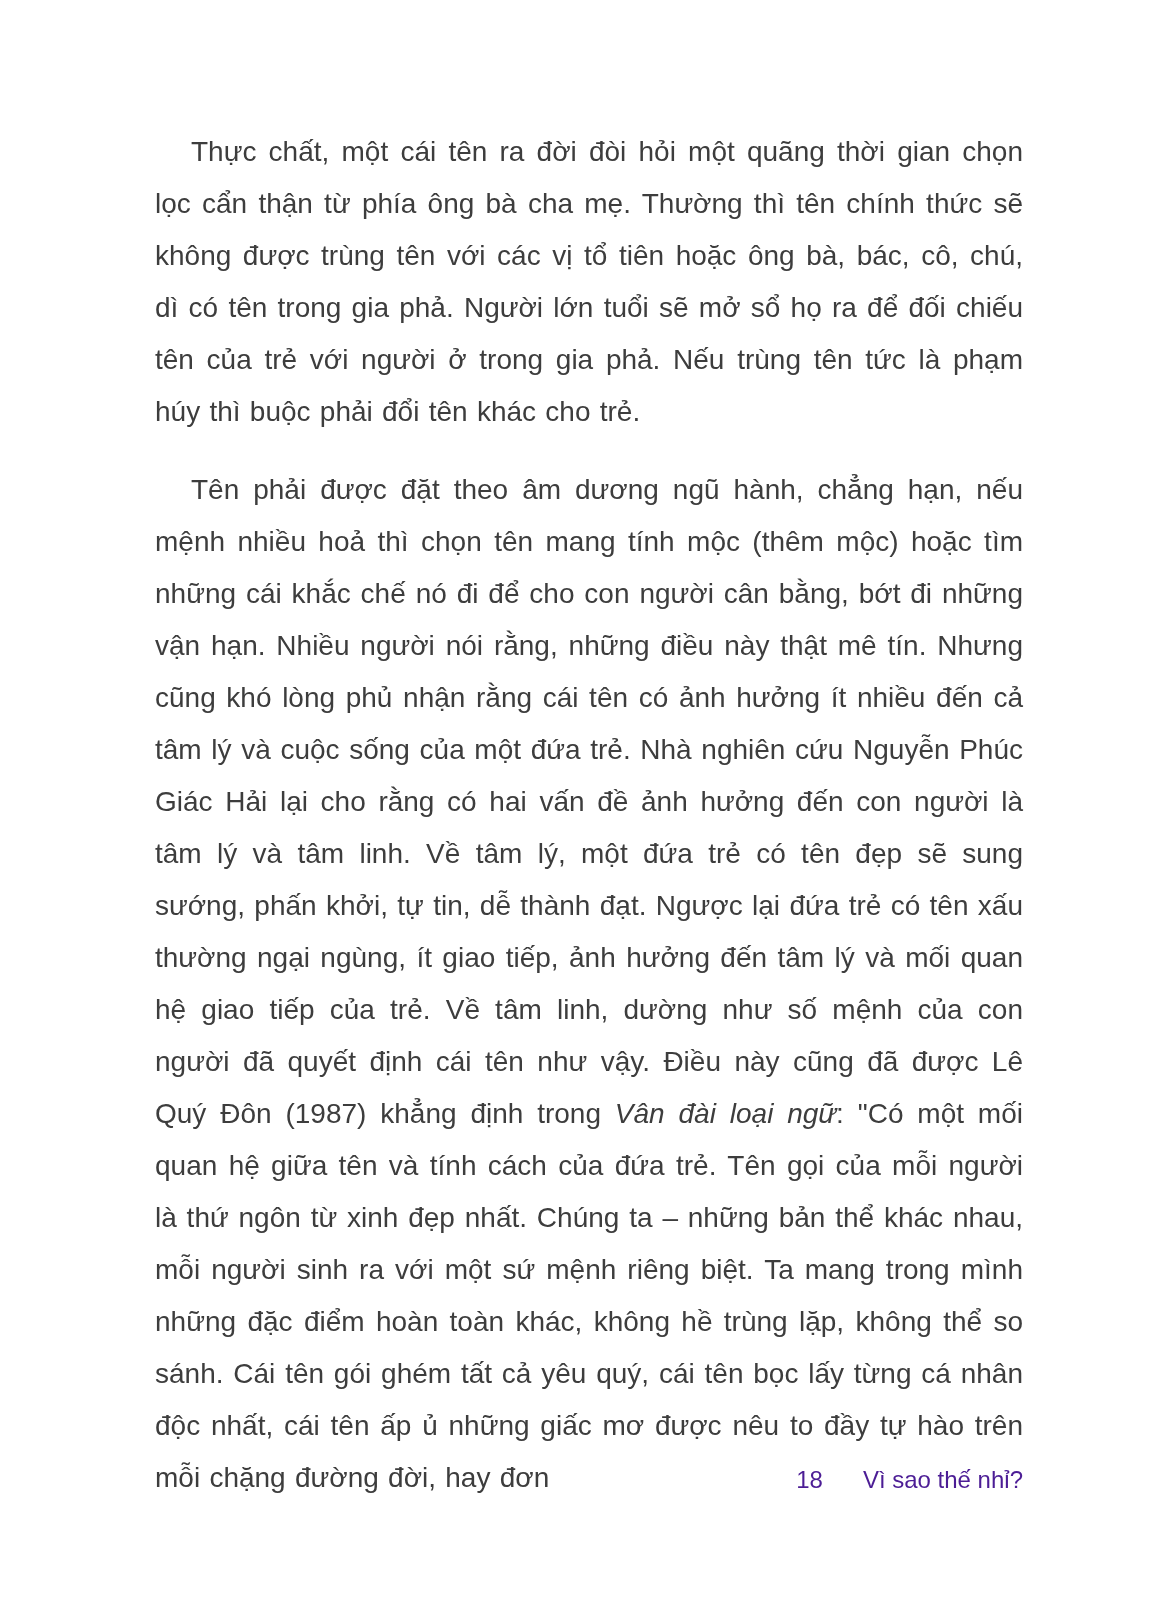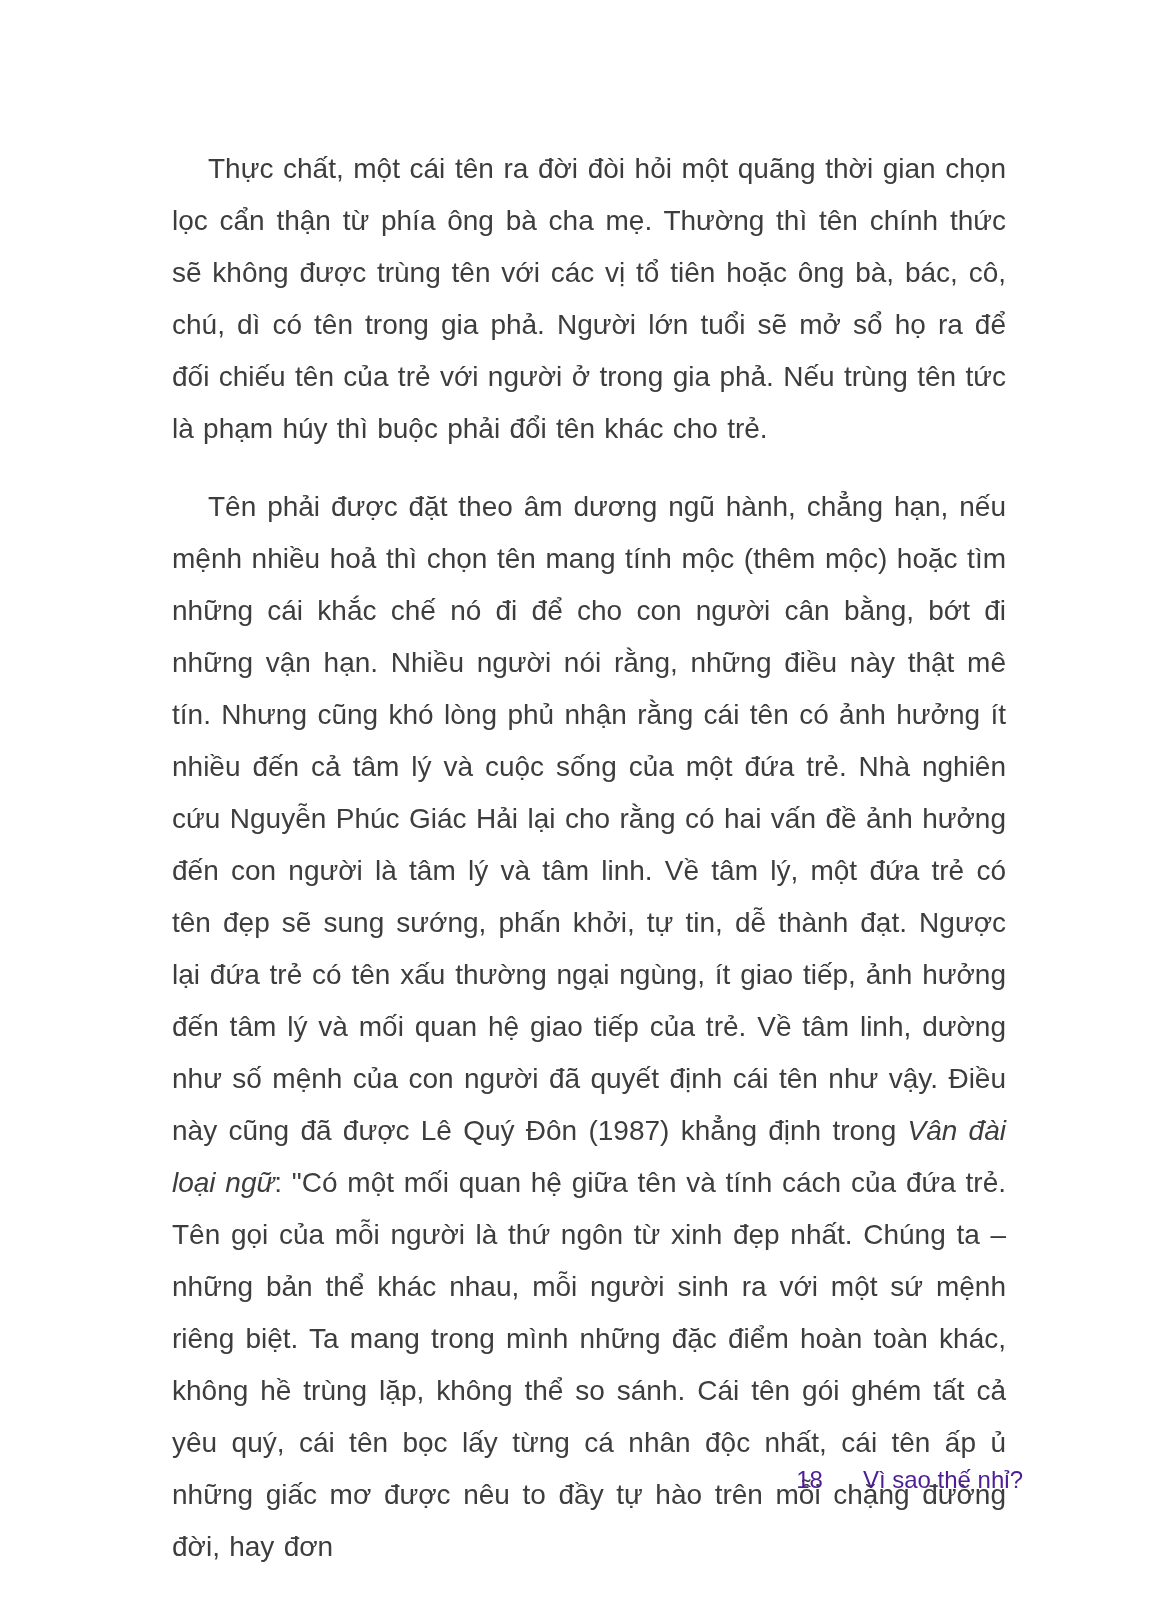--- a/index.html
+++ b/index.html
@@ -24,21 +24,21 @@
     left: 155px;
     top: 126px;
     width: 868px;
     color: #3d3d3d;
     font-size: 28px;
     line-height: 52px;
     text-align: justify;
     word-spacing: 1.5px;
   }
   .para {
-    margin: 17px;
+    margin: 0;
     text-indent: 36px;
   }
   .para + .para {
     margin-top: 26px;
   }
   .para em {
   }
   .footer {
     position: absolute;
     left: 155px;

